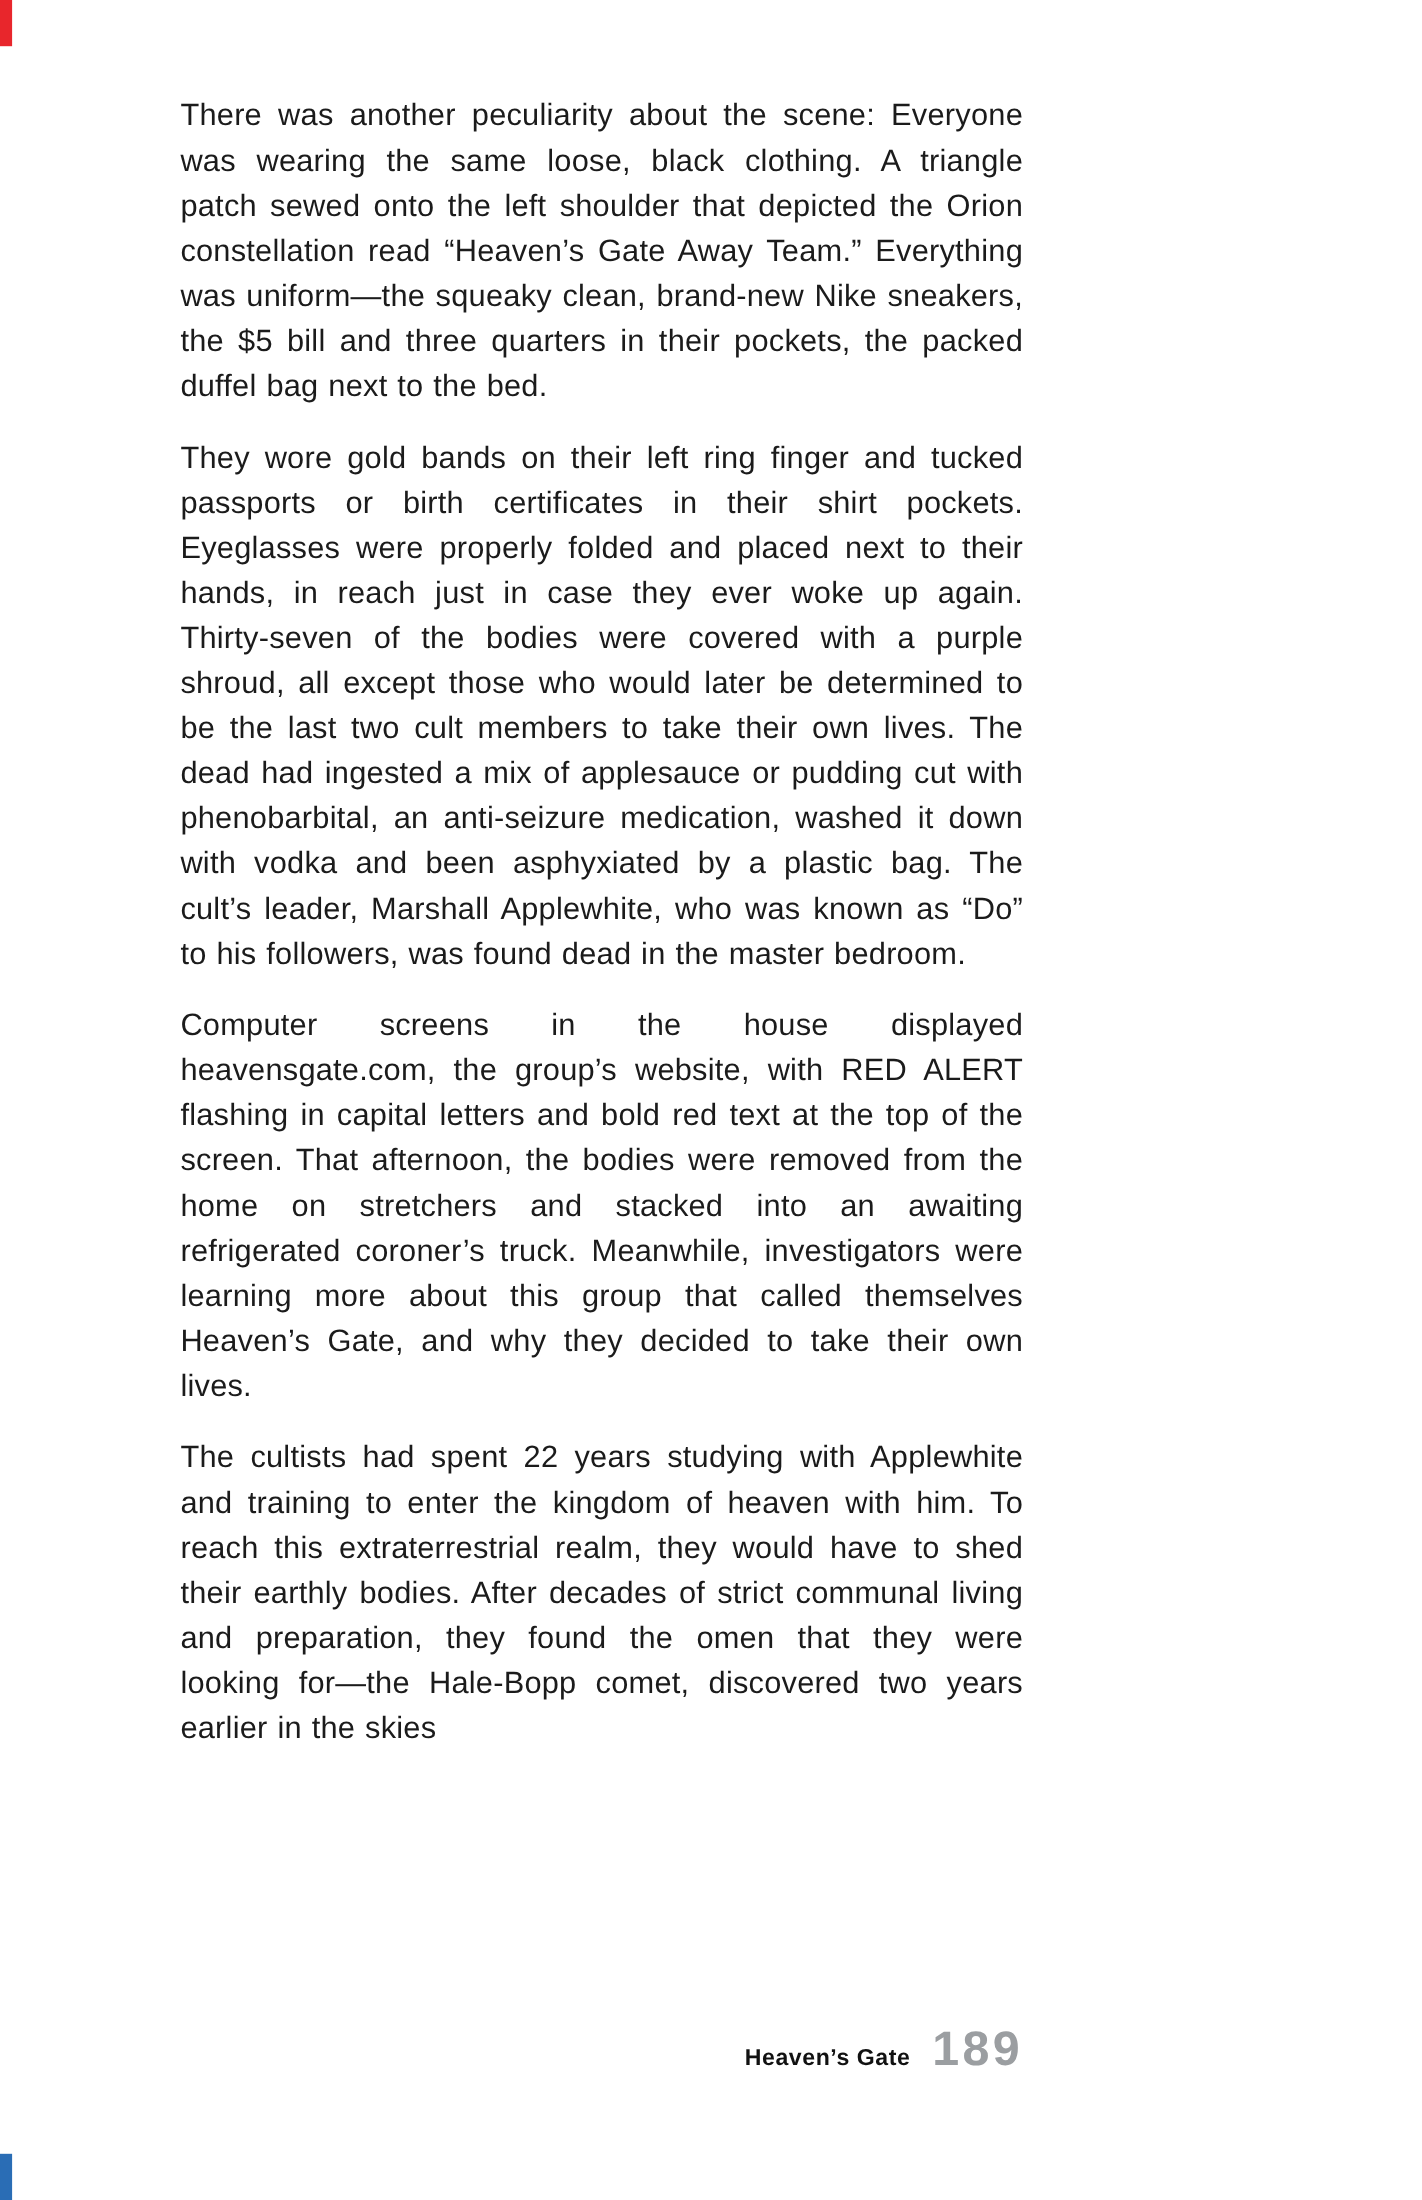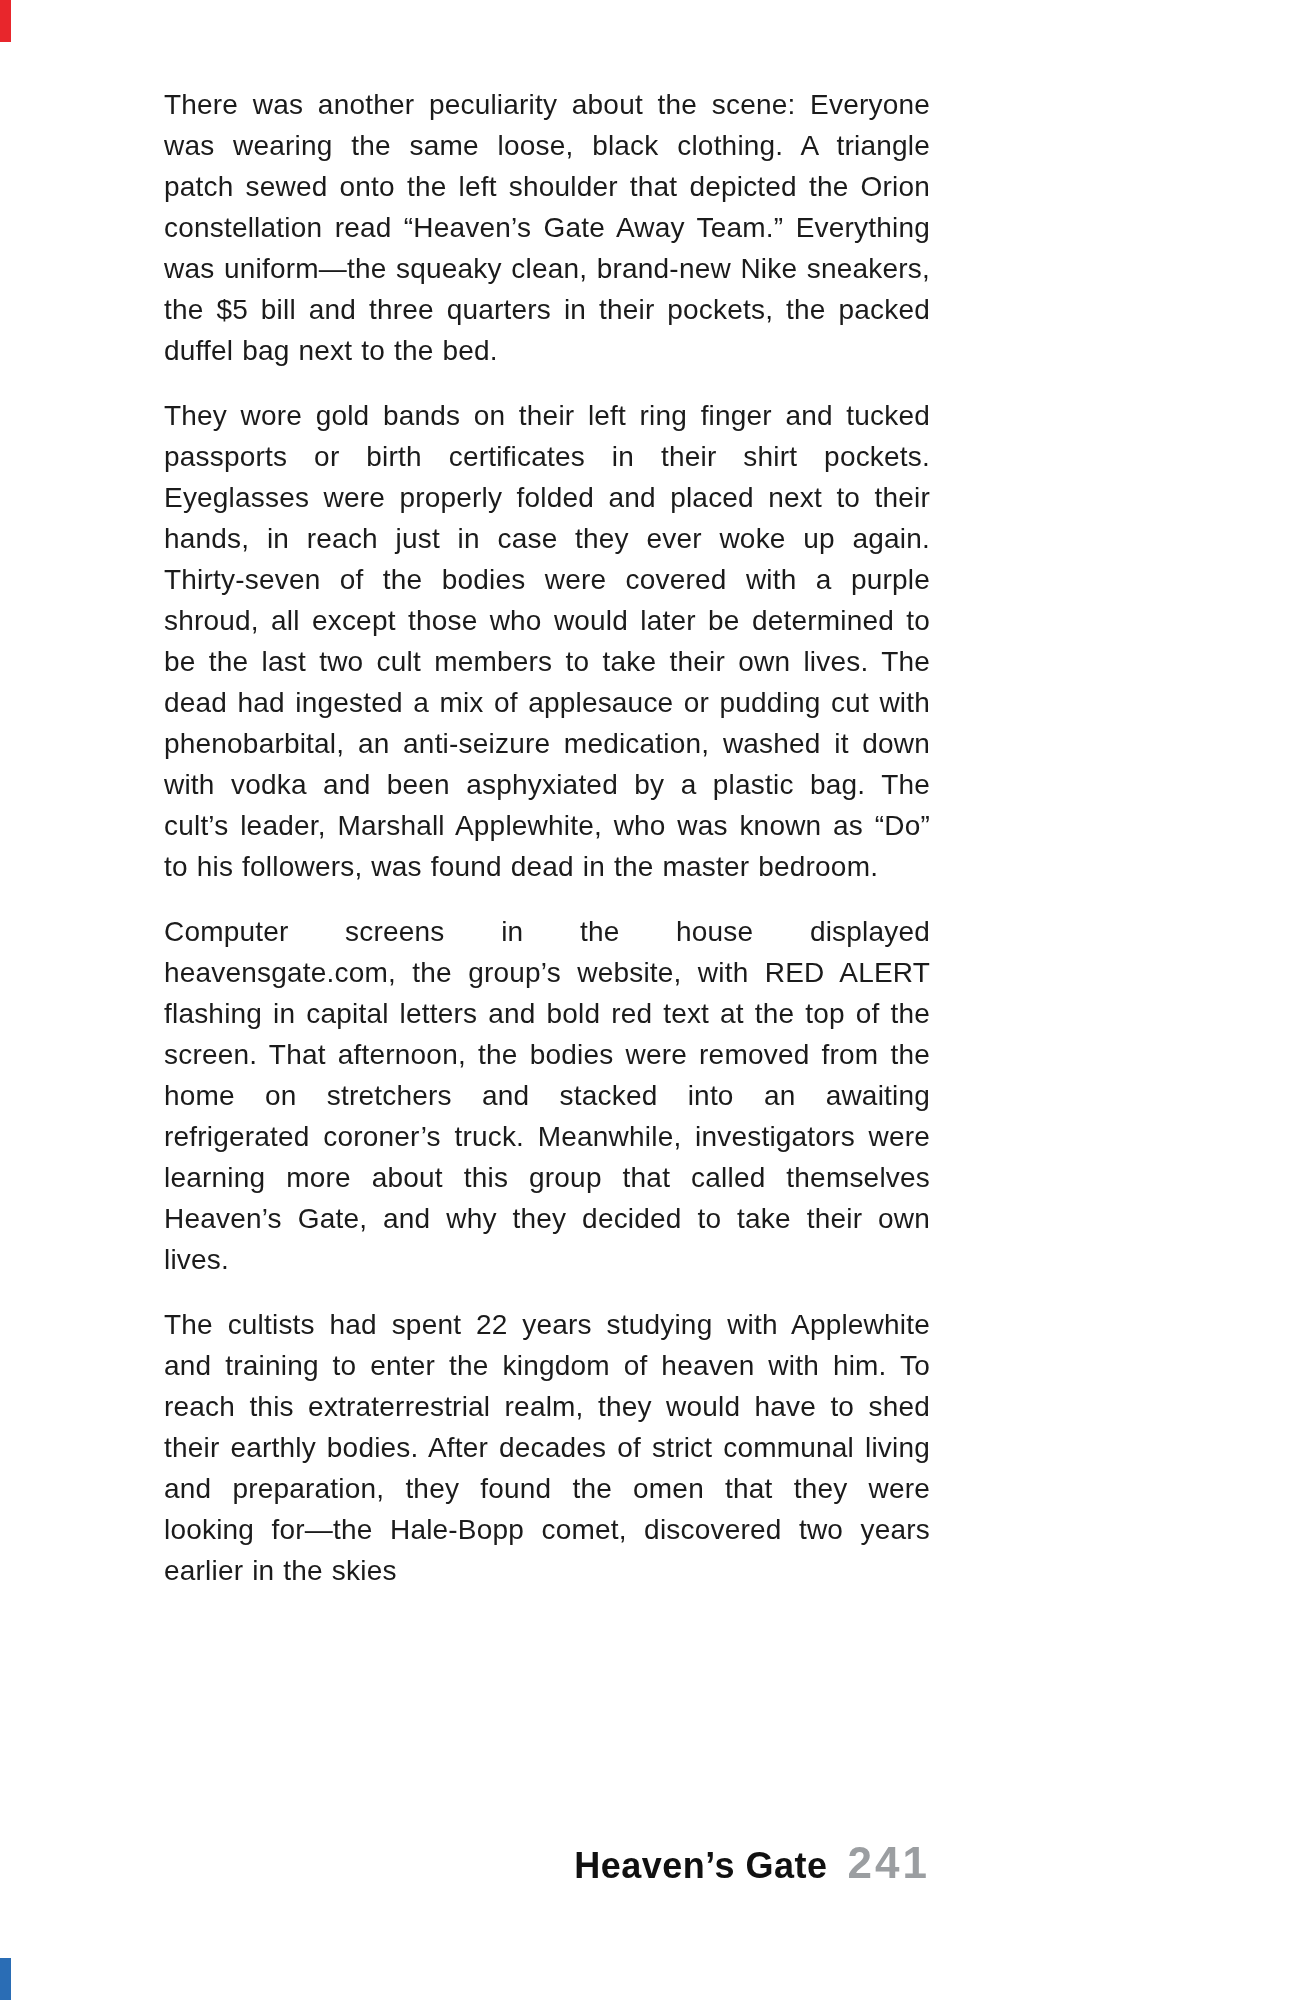--- a/index.html
+++ b/index.html
@@ -53,21 +53,21 @@
     left: 152px;
     top: 1838px;
     width: 778px;
     display: flex;
     justify-content: flex-end;
     align-items: baseline;
     gap: 20px;
   }
   .footer .section-title {
     font-weight: bold;
-    font-size: 36px;
+    font-size: 21px;
     color: #111111;
     letter-spacing: 0.5px;
   }
   .footer .page-number {
     font-size: 44px;
     font-weight: bold;
     letter-spacing: 3px;
   }
 </style>
 </head>
@@ -80,16 +80,16 @@
 
   <div class="text-column">
     <p>There was another peculiarity about the scene: Everyone was wearing the same loose, black clothing. A triangle patch sewed onto the left shoulder that depicted the Orion constellation read “Heaven’s Gate Away Team.” Everything was uniform—the squeaky clean, brand-new Nike sneakers, the $5 bill and three quarters in their pockets, the packed duffel bag next to the bed.</p>
     <p>They wore gold bands on their left ring finger and tucked passports or birth certificates in their shirt pockets. Eyeglasses were properly folded and placed next to their hands, in reach just in case they ever woke up again. Thirty-seven of the bodies were covered with a purple shroud, all except those who would later be determined to be the last two cult members to take their own lives. The dead had ingested a mix of applesauce or pudding cut with phenobarbital, an anti-seizure medication, washed it down with vodka and been asphyxiated by a plastic bag. The cult’s leader, Marshall Applewhite, who was known as “Do” to his followers, was found dead in the master bedroom.</p>
     <p>Computer screens in the house displayed heavensgate.com, the group’s website, with RED ALERT flashing in capital letters and bold red text at the top of the screen. That afternoon, the bodies were removed from the home on stretchers and stacked into an awaiting refrigerated coroner’s truck. Meanwhile, investigators were learning more about this group that called themselves Heaven’s Gate, and why they decided to take their own lives.</p>
     <p>The cultists had spent 22 years studying with Applewhite and training to enter the kingdom of heaven with him. To reach this extraterrestrial realm, they would have to shed their earthly bodies. After decades of strict communal living and preparation, they found the omen that they were looking for—the Hale-Bopp comet, discovered two years earlier in the skies</p>
   </div>
 
   <div class="footer">
     <span class="section-title">Heaven’s Gate</span>
-    <span class="page-number" style="color: rgb(155, 158, 161);">241</span>
+    <span class="page-number" style="color: rgb(155, 158, 161);">189</span>
   </div>
 
 </div>
 
 </body></html>

